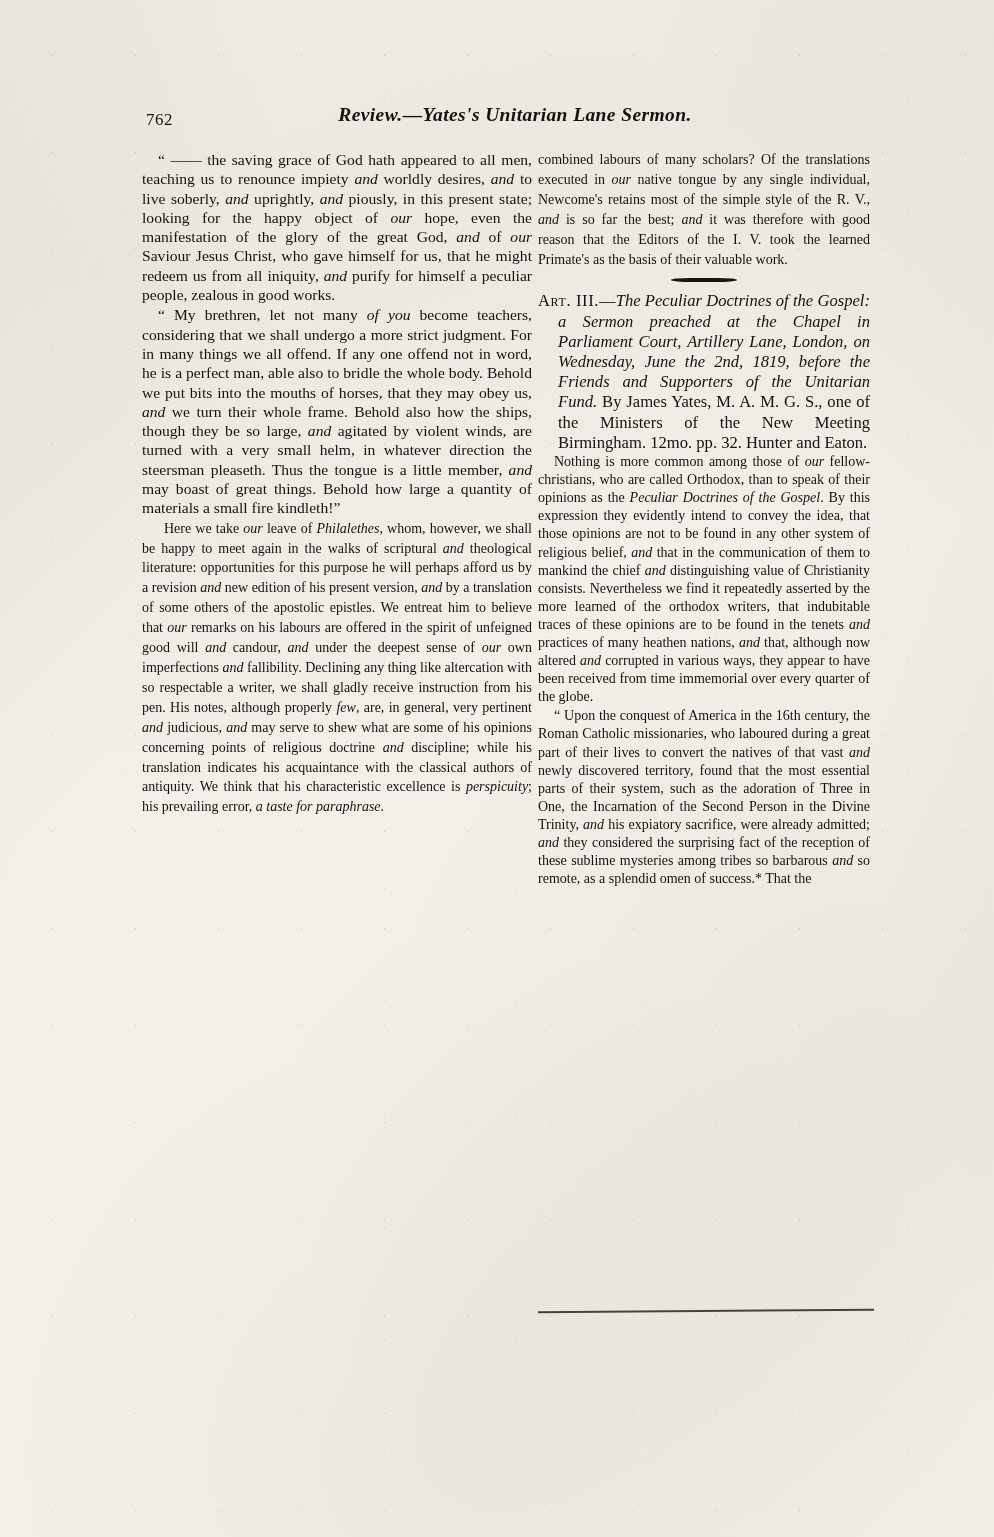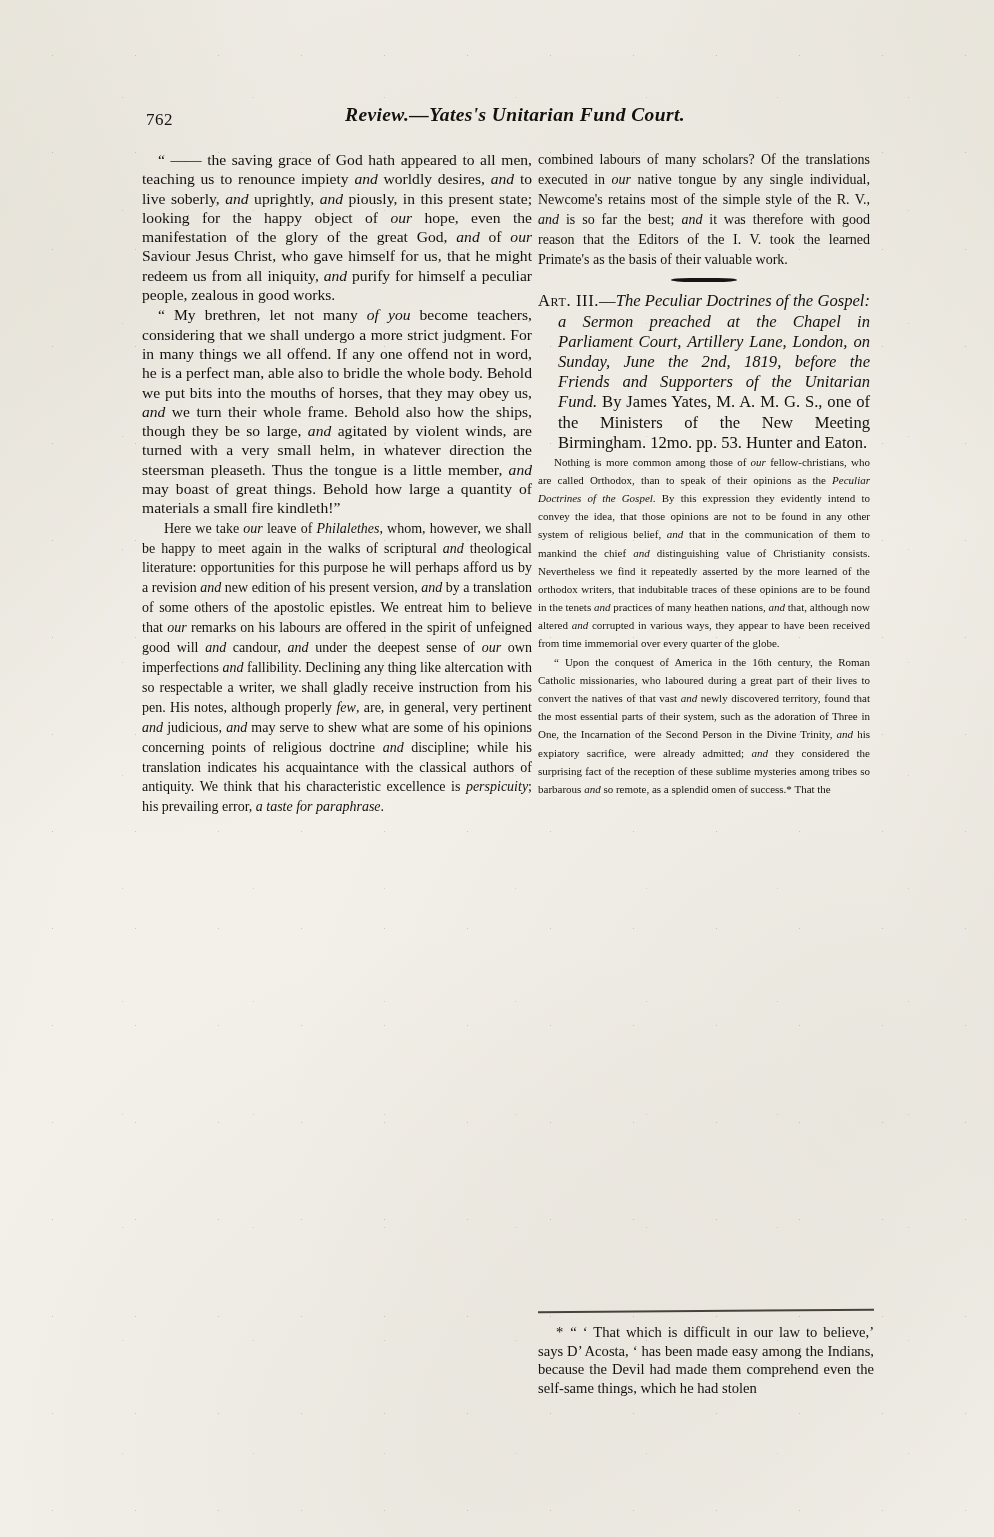--- a/index.html
+++ b/index.html
@@ -93,21 +93,21 @@
     text-indent: 22px;
     margin-bottom: 1px;
   }
   .t-quote {
     font-size: 15.6px;
     line-height: 19.3px;
     text-indent: 16px;
     margin-bottom: 1px;
   }
   .t-small {
-    font-size: 11px;
+    font-size: 14px;
     line-height: 18.1px;
     text-indent: 16px;
     margin-bottom: 1px;
   }
   .t-noindent { text-indent: 0; }
 
   i, em { font-style: italic; }
 
   
   .art-head {
@@ -187,51 +187,49 @@
   }
 </style>
 </head>
 <body>
 
 <div class="page">
   <div class="paper-tone"></div>
 
   <div class="head">
     <div class="folio">762</div>
-    <div class="running-title">Review.—Yates's Unitarian Fund Court.</div>
+    <div class="running-title">Review.—Yates's Unitarian Lane Sermon.</div>
   </div>
 
   <div class="cols">
 
     <div class="col col-left">
       <p class="t-quote">“ —— the saving grace of God hath appeared to all men, teaching us to renounce impiety <i>and</i> worldly desires, <i>and</i> to live soberly, <i>and</i> uprightly, <i>and</i> piously, in this present state; looking for the happy object of <i>our</i> hope, even the manifestation of the glory of the great God, <i>and</i> of <i>our</i> Saviour Jesus Christ, who gave himself for us, that he might redeem us from all iniquity, <i>and</i> purify for himself a peculiar people, zealous in good works.</p>
 
 
       <p class="t-quote">“ My brethren, let not many <i>of you</i> become teachers, considering that we shall undergo a more strict judgment. For in many things we all offend. If any one offend not in word, he is a perfect man, able also to bridle the whole body. Behold we put bits into the mouths of horses, that they may obey us, <i>and</i> we turn their whole frame. Behold also how the ships, though they be so large, <i>and</i> agitated by violent winds, are turned with a very small helm, in whatever direction the steersman pleaseth. Thus the tongue is a little member, <i>and</i> may boast of great things. Behold how large a quantity of materials a small fire kindleth!”</p>
 
       <p class="t-body">Here we take <i>our</i> leave of <i>Philalethes</i>, whom, however, we shall be happy to meet again in the walks of scriptural <i>and</i> theological literature: opportunities for this purpose he will perhaps afford us by a revision <i>and</i> new edition of his present version, <i>and</i> by a translation of some others of the apostolic epistles. We entreat him to believe that <i>our</i> remarks on his labours are offered in the spirit of unfeigned good will <i>and</i> candour, <i>and</i> under the deepest sense of <i>our</i> own imperfections <i>and</i> fallibility. Declining any thing like altercation with so respectable a writer, we shall gladly receive instruction from his pen. His notes, although properly <i>few</i>, are, in general, very pertinent <i>and</i> judicious, <i>and</i> may serve to shew what are some of his opinions concerning points of religious doctrine <i>and</i> discipline; while his translation indicates his acquaintance with the classical authors of antiquity. We think that his characteristic excellence is <i>perspicuity</i>; his prevailing error, <i>a taste for paraphrase</i>.</p>
 
     </div>
 
     <div class="col col-right">
       <p class="t-body t-noindent">combined labours of many scholars? Of the translations executed in <i>our</i> native tongue by any single individual, Newcome's retains most of the simple style of the R. V., <i>and</i> is so far the best; <i>and</i> it was therefore with good reason that the Editors of the I. V. took the learned Primate's as the basis of their valuable work.</p>
 
       <div class="rule-orn"></div>
 
-      <p class="art-head"><span class="hang"></span><span class="art-label">Art. III.</span><span>—</span><span class="art-title">The Peculiar Doctrines of the Gospel: a Sermon preached at the Chapel in Parliament Court, Artillery Lane, London, on Sunday, June the 2nd, 1819, before the Friends and Supporters of the Unitarian Fund.</span>
+      <p class="art-head"><span class="hang"></span><span class="art-label">Art. III.</span><span>—</span><span class="art-title">The Peculiar Doctrines of the Gospel: a Sermon preached at the Chapel in Parliament Court, Artillery Lane, London, on Wednesday, June the 2nd, 1819, before the Friends and Supporters of the Unitarian Fund.</span>
         <span>By James Yates, M. A. M. G. S., one of the Ministers of the New Meeting Birmingham.</span>
-        <span>12mo. pp. 53. Hunter and Eaton.</span></p>
+        <span>12mo. pp. 32. Hunter and Eaton.</span></p>
 
 
       <p class="t-small">Nothing is more common among those of <i>our</i> fellow-christians, who are called Orthodox, than to speak of their opinions as the <i>Peculiar Doctrines of the Gospel</i>. By this expression they evidently intend to convey the idea, that those opinions are not to be found in any other system of religious belief, <i>and</i> that in the communication of them to mankind the chief <i>and</i> distinguishing value of Christianity consists. Nevertheless we find it repeatedly asserted by the more learned of the orthodox writers, that indubitable traces of these opinions are to be found in the tenets <i>and</i> practices of many heathen nations, <i>and</i> that, although now altered <i>and</i> corrupted in various ways, they appear to have been received from time immemorial over every quarter of the globe.</p>
 
       <p class="t-small">“ Upon the conquest of America in the 16th century, the Roman Catholic missionaries, who laboured during a great part of their lives to convert the natives of that vast <i>and</i> newly discovered territory, found that the most essential parts of their system, such as the adoration of Three in One, the Incarnation of the Second Person in the Divine Trinity, <i>and</i> his expiatory sacrifice, were already admitted; <i>and</i> they considered the surprising fact of the reception of these sublime mysteries among tribes so barbarous <i>and</i> so remote, as a splendid omen of success.* That the</p>
     </div>
   </div>
 
   <div class="footnote-wrap">
     <div class="footnote-rule"></div>
-    <p class="footnote"><span class="fn-mark">*</span>
-      <span>“ ‘ That which is difficult in our law to believe,’ says D’ Acosta, ‘ has been made easy among the Indians, because the Devil had made them comprehend even the self-same things, which he had stolen</span></p>
   </div>
 
   <div class="speckle"></div>
 </div>
 
 </body></html>

